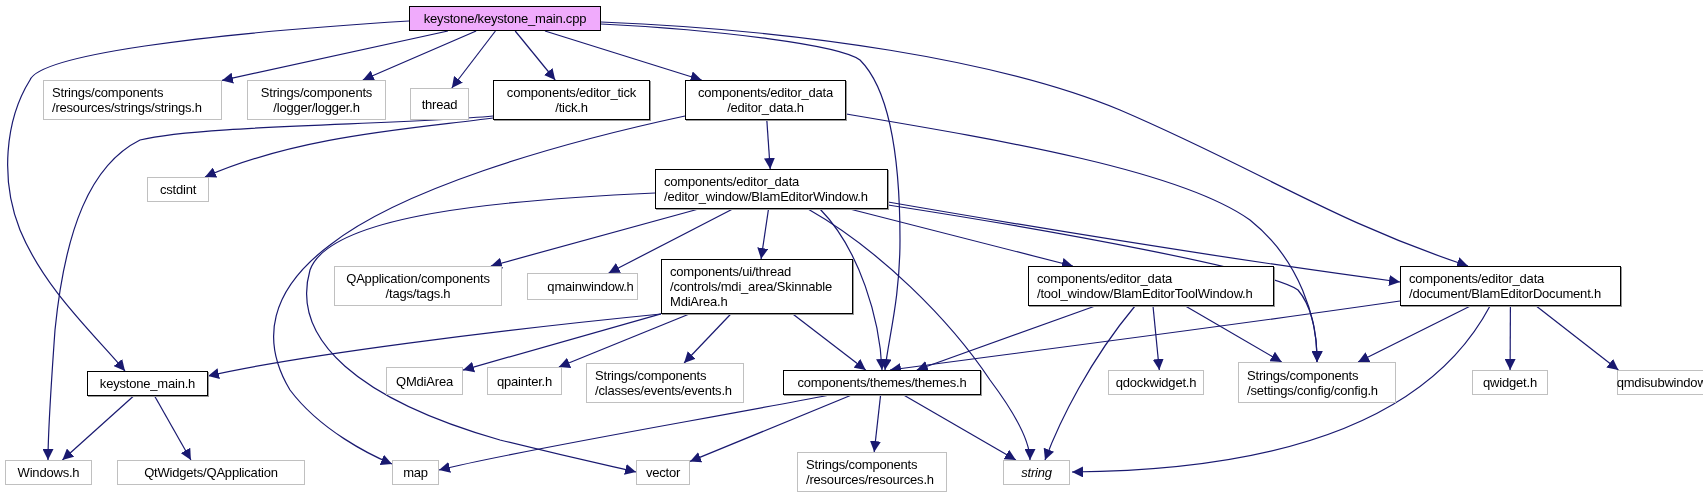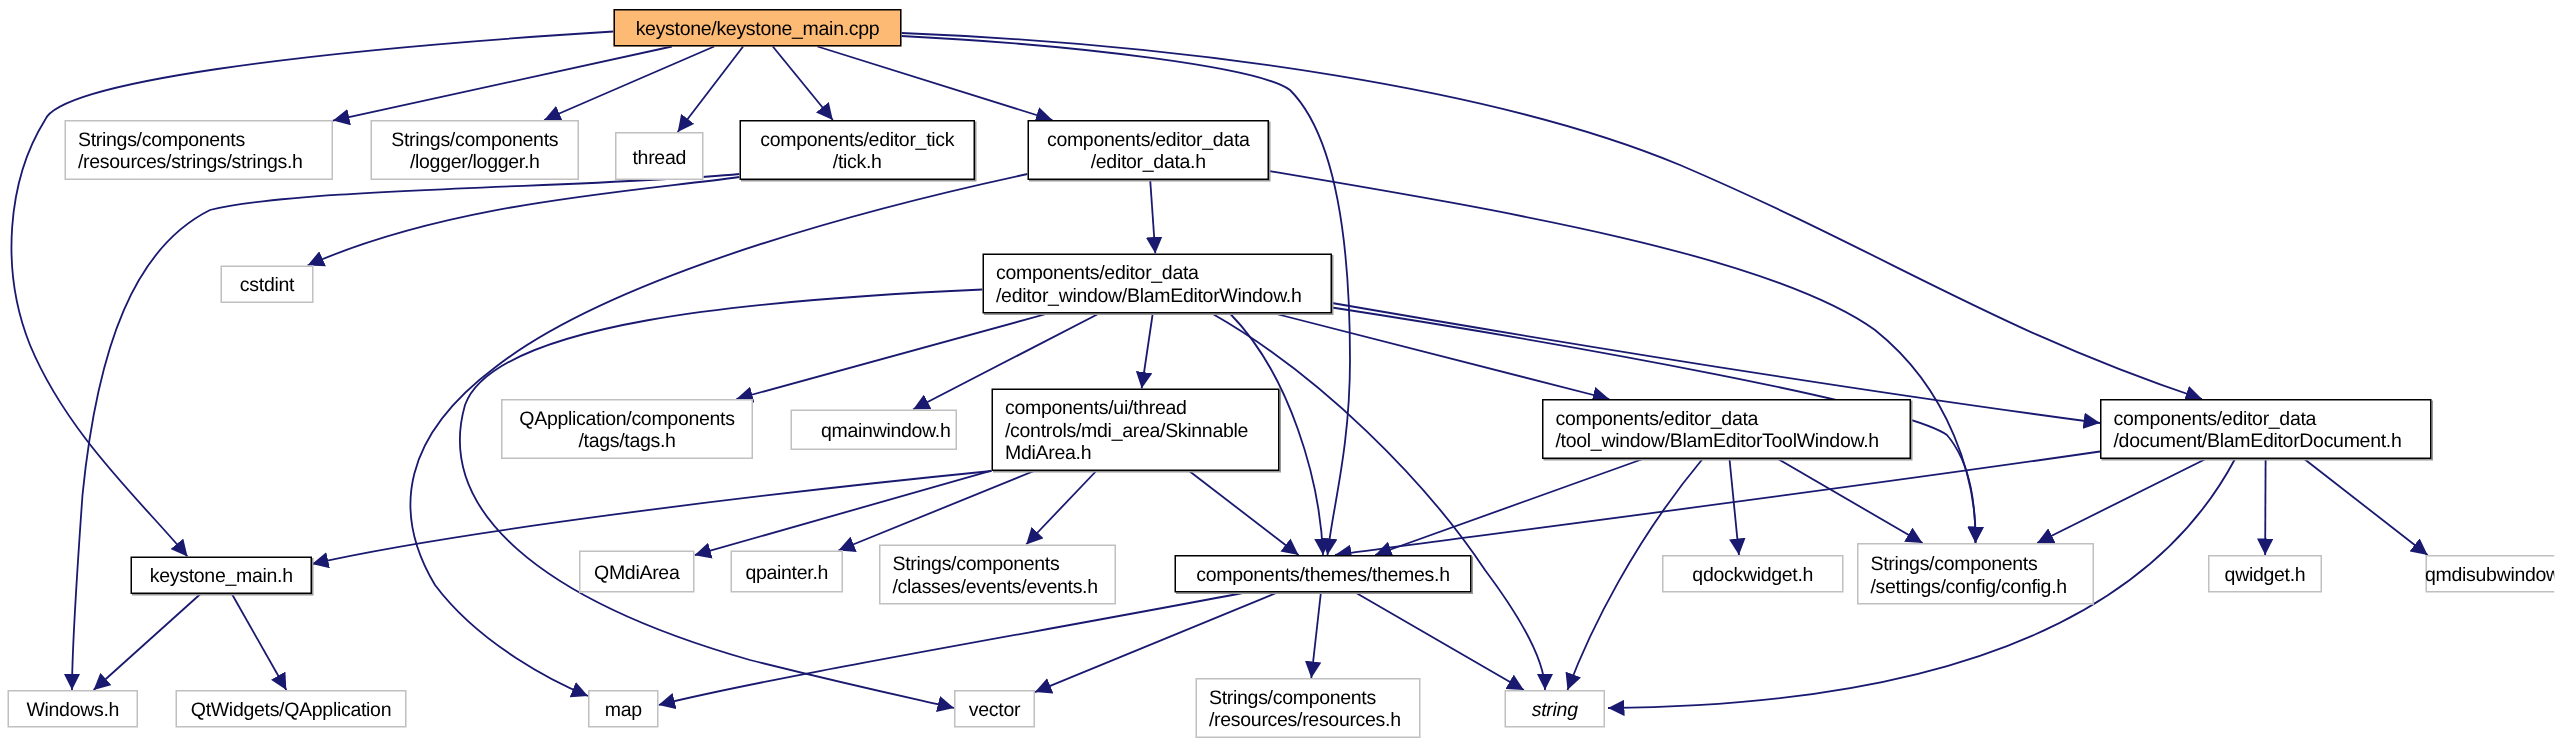--- a/index.html
+++ b/index.html
@@ -6,21 +6,21 @@
   #canvas { position: relative; width: 1703px; height: 499px; overflow: hidden; background: #ffffff; }
   svg#edges { position: absolute; left: 0; top: 0; width: 1703px; height: 499px; }
   .node {
     position: absolute; box-sizing: border-box; background: #ffffff;
     font-family: "Liberation Sans", "DejaVu Sans", sans-serif; font-size: 13px; line-height: 15px;
     color: #000000; display: flex; flex-direction: column; justify-content: center;
     padding: 0 8px; white-space: pre; letter-spacing: -0.2px;
   }
   .node.local { border: 1px solid #000000; box-shadow: 1px 1px 0 #999; }
   .node.external { border: 1px solid #c0c0c0; }
-  .node.root { border: 1px solid #000000; background: #fdba74; }
+  .node.root { border: 1px solid #000000; background: #f0abfc; }
   .node.center { text-align: center; align-items: center; }
   .node.left { text-align: left; align-items: flex-start; }
   .node span { display: block; }
 </style>
 </head>
 <body>
 
 <div id="canvas">
   <svg id="edges" xmlns="http://www.w3.org/2000/svg">
     <defs>
@@ -83,23 +83,23 @@
   <div class="node external center" style="left: 334px; top: 266px; width: 168px; height: 40px;"><span>QApplication/components</span><span>/tags/tags.h</span></div>
   <div class="node external center" style="left: 527px; top: 273px; width: 111px; height: 27px; padding-left: 24px;"><span>qmainwindow.h</span></div>
   <div class="node local left" style="left: 661px; top: 259px; width: 192px; height: 55px;"><span>components/ui/thread</span><span>/controls/mdi_area/Skinnable</span><span>MdiArea.h</span></div>
   <div class="node local left" style="left: 1028px; top: 266px; width: 246px; height: 40px;"><span>components/editor_data</span><span>/tool_window/BlamEditorToolWindow.h</span></div>
   <div class="node local left" style="left: 1400px; top: 266px; width: 221px; height: 40px;"><span>components/editor_data</span><span>/document/BlamEditorDocument.h</span></div>
   <div class="node local center" style="left: 87px; top: 371px; width: 121px; height: 25px;"><span>keystone_main.h</span></div>
   <div class="node external center" style="left: 386px; top: 367px; width: 77px; height: 28px;"><span>QMdiArea</span></div>
   <div class="node external center" style="left: 487px; top: 367px; width: 75px; height: 28px; text-align: center;"><span>qpainter.h</span></div>
   <div class="node external left" style="left: 586px; top: 363px; width: 158px; height: 40px;"><span>Strings/components</span><span>/classes/events/events.h</span></div>
   <div class="node local center" style="left: 783px; top: 370px; width: 198px; height: 25px;"><span>components/themes/themes.h</span></div>
-  <div class="node external center" style="left: 1108px; top: 370px; width: 121px; height: 25px;"><span>qdockwidget.h</span></div>
+  <div class="node external center" style="left: 1108px; top: 370px; width: 96px; height: 25px;"><span>qdockwidget.h</span></div>
   <div class="node external left" style="left: 1238px; top: 362px; width: 158px; height: 41px;"><span>Strings/components</span><span>/settings/config/config.h</span></div>
   <div class="node external center" style="left: 1472px; top: 370px; width: 76px; height: 25px;"><span>qwidget.h</span></div>
   <div class="node external center" style="left: 1572px; top: 370px; width: 99px; height: 25px; margin-left: 45px;"><span>qmdisubwindow.h</span></div>
   <div class="node external center" style="left: 5px; top: 460px; width: 87px; height: 25px;"><span>Windows.h</span></div>
-  <div class="node external center" style="left: 117px; top: 460px; width: 154px; height: 25px;"><span>QtWidgets/QApplication</span></div>
+  <div class="node external center" style="left: 117px; top: 460px; width: 188px; height: 25px;"><span>QtWidgets/QApplication</span></div>
   <div class="node external center" style="left: 392px; top: 460px; width: 47px; height: 25px;"><span>map</span></div>
   <div class="node external center" style="left: 636px; top: 460px; width: 54px; height: 25px;"><span>vector</span></div>
   <div class="node external left" style="left: 797px; top: 452px; width: 150px; height: 40px;"><span>Strings/components</span><span>/resources/resources.h</span></div>
   <div class="node external center" style="left: 1003px; top: 460px; width: 67px; height: 25px; font-style: italic;"><span>string</span></div>
 </div>
 
 </body></html>

